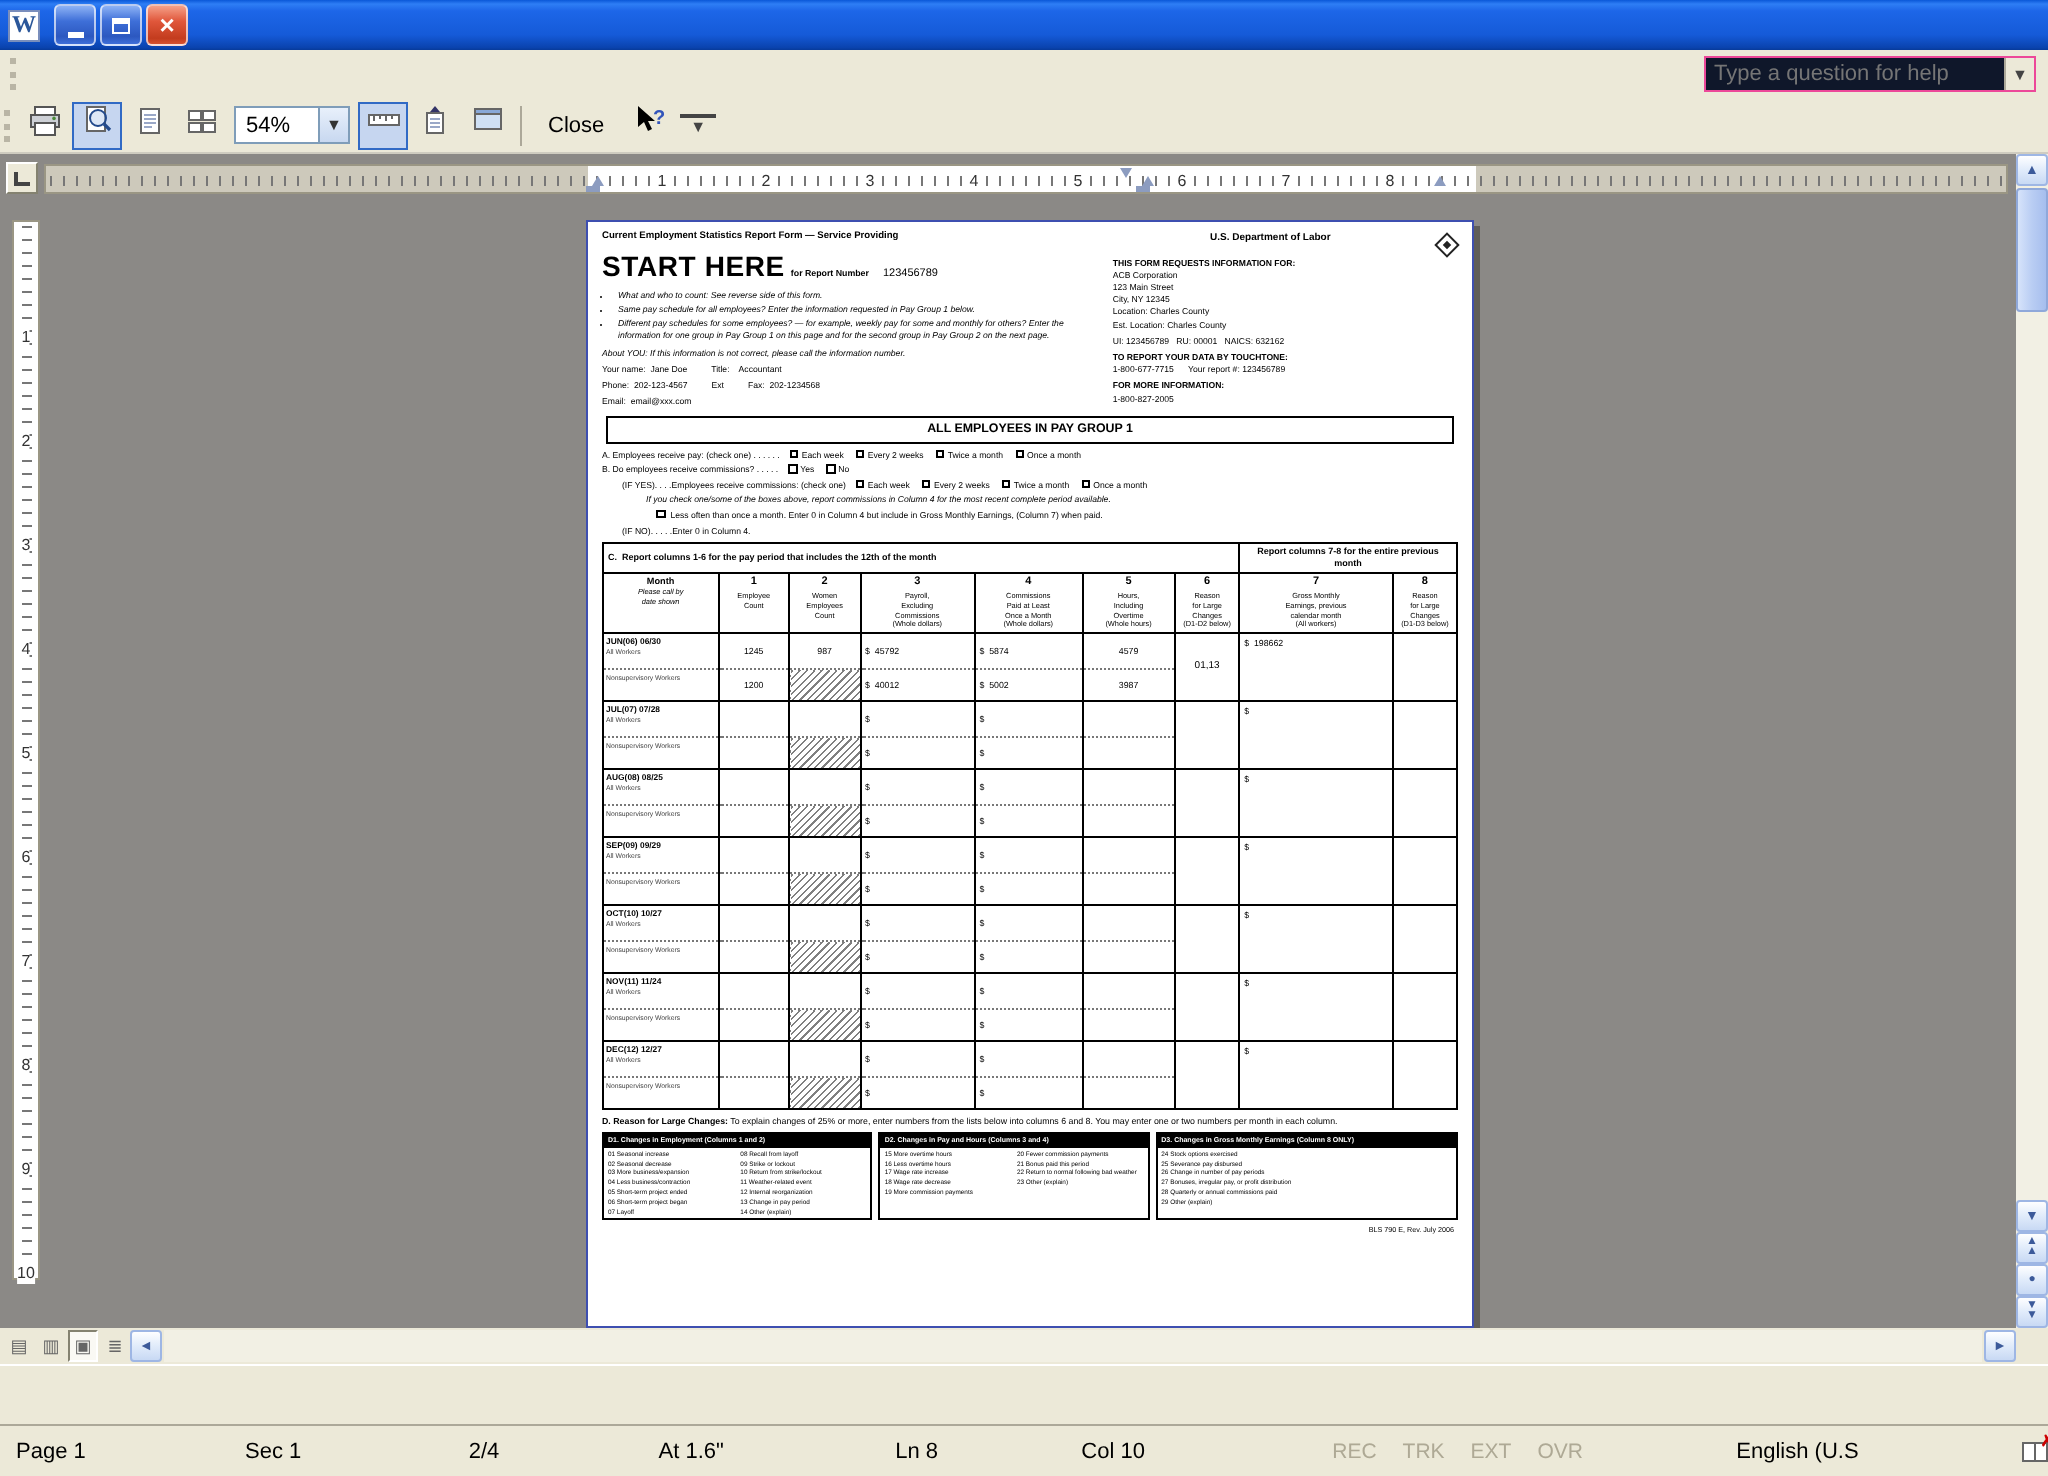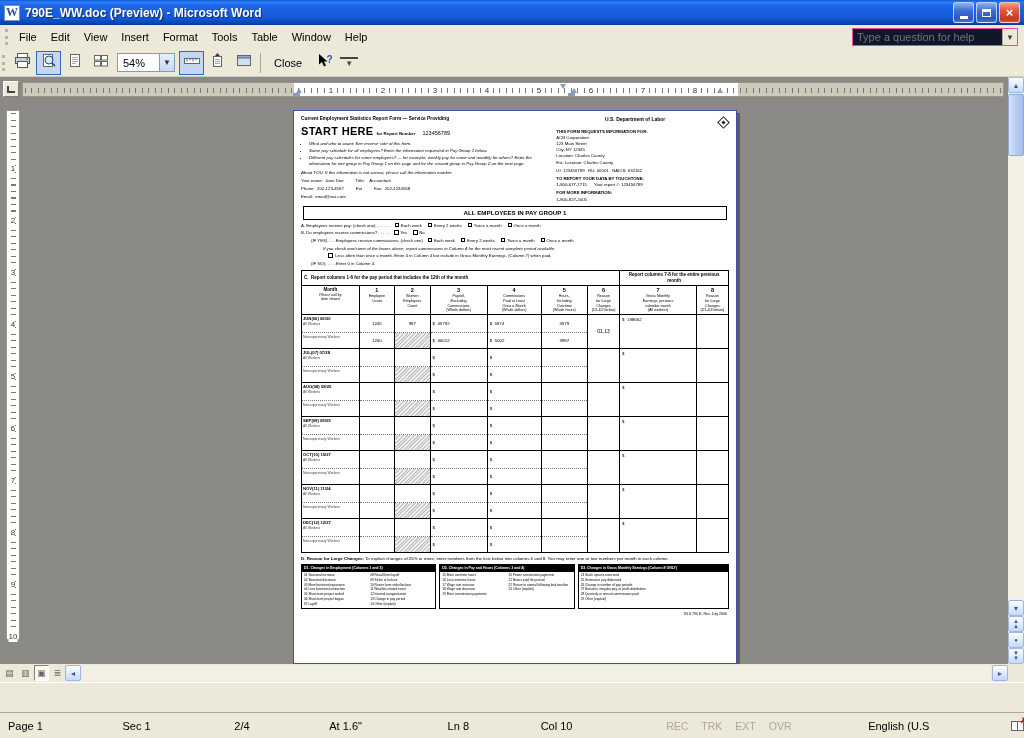--- a/index.html
+++ b/index.html
@@ -63,21 +63,21 @@
 
   
   .page { position:absolute; left:293px; top:33px; width:444px; height:554px; background:#fff; border:1px solid #3E4FB0;
     box-shadow:3px 3px 0 #5f5d58; padding:5px 7px; font-size:4.3px; color:#000; line-height:1.35; }
 
   .ph { display:flex; }
   .ph-left { flex:1.45; padding-right:5px; }
   .ph-right { flex:1; }
   .f-title { font-weight:bold; font-size:4.8px; margin-bottom:2px; }
   .start-row { display:flex; align-items:baseline; gap:3px; margin-bottom:2px; }
-  .start-here { font-size:11px; font-weight:bold; letter-spacing:.3px; }
+  .start-here { font-size:14px; font-weight:bold; letter-spacing:.3px; }
   .start-for { font-weight:bold; font-size:4.4px; }
   .rnum { font-size:5.5px; margin-left:4px; }
   .bullets { list-style:disc; margin-left:8px; font-style:italic; }
   .bullets li { margin-bottom:1px; }
   .about { margin-top:3px; font-style:italic; }
   .c-row { display:flex; gap:12px; margin-top:2.5px; }
   .c-row span { white-space:pre; }
   .dol-row { display:flex; align-items:flex-start; }
   .dept { font-weight:bold; font-size:5px; flex:1; text-align:center; }
   .dol-logo { width:12px; height:12px; position:relative; margin-left:3px; flex:none; }
@@ -157,43 +157,31 @@
   .book::before { content:""; position:absolute; left:50%; top:0; bottom:0; width:1px; background:#666; }
   .bookx { position:absolute; right:-4px; top:-6px; color:#C00; font-size:8px; font-weight:bold; }
 </style>
 </head>
 <body>
 
 <div class="window">
 
   <div class="titlebar">
     <span class="word-icon">W</span>
-    <span class="title-text">790E_WW.doc (Preview) - Microsoft Word</span>
     <span class="win-btn">
         <span class="g-min"></span>
       </span>
     <span class="win-btn">
         <span class="g-max"></span>
       </span>
     <span class="win-btn close">×</span>
   </div>
 
   <div class="menubar">
     <span class="grip"></span>
-    <span style="display:flex;">
-        <span class="menu-item">File</span>
-        <span class="menu-item">Edit</span>
-        <span class="menu-item">View</span>
-        <span class="menu-item">Insert</span>
-        <span class="menu-item">Format</span>
-        <span class="menu-item">Tools</span>
-        <span class="menu-item">Table</span>
-        <span class="menu-item">Window</span>
-        <span class="menu-item">Help</span>
-      </span>
     <span class="qbox">
       <input placeholder="Type a question for help" style="">
       <span class="qarrow">▼</span>
     </span>
   </div>
 
   <div class="toolbar">
     <span class="grip"></span>
     <span class="tbtn">
         <span>

